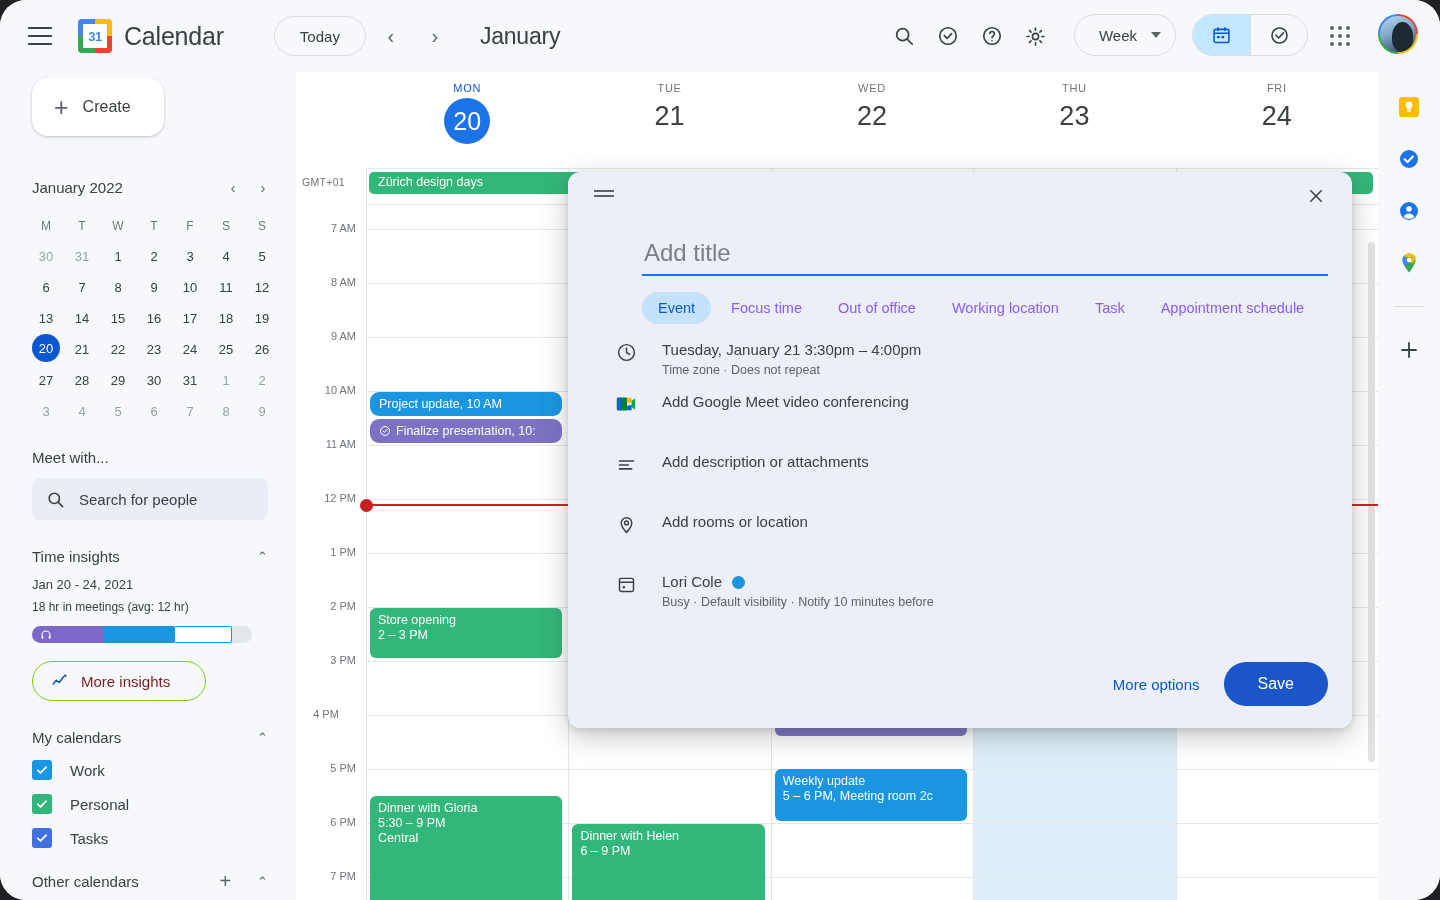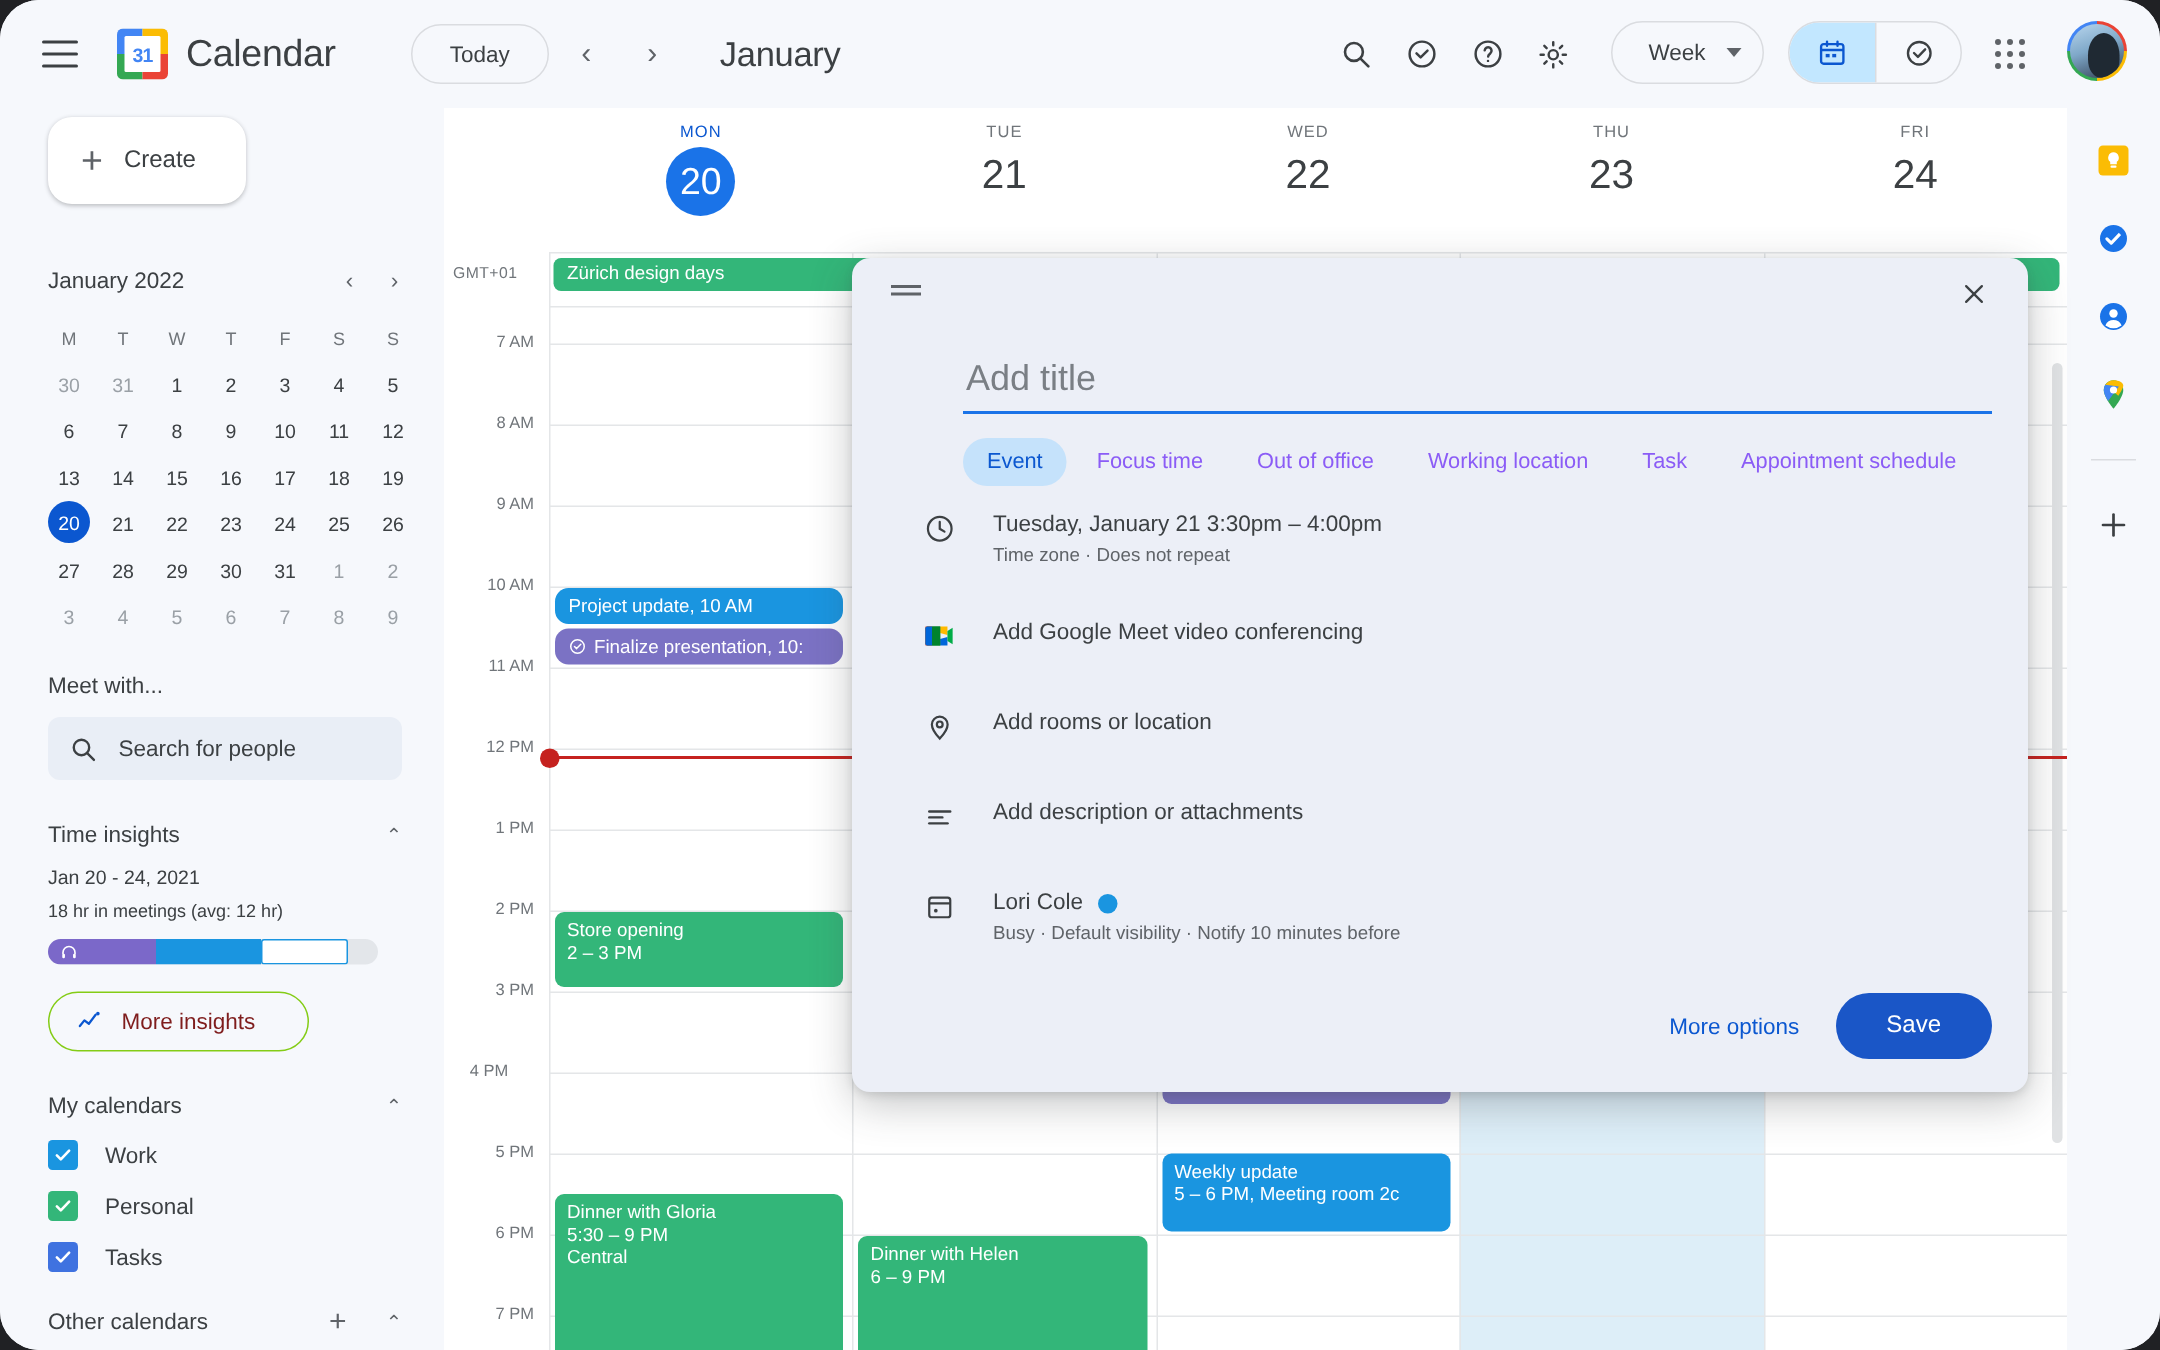--- a/index.html
+++ b/index.html
@@ -665,21 +665,21 @@
     <div class="tabs" id="dlg-tabs">
         <div class="tab active">Event</div>
         <div class="tab">Focus time</div>
         <div class="tab">Out of office</div>
         <div class="tab">Working location</div>
         <div class="tab">Task</div>
         <div class="tab">Appointment schedule</div>
       </div>
 
     <div class="rows" id="dlg-rows">
-        <div class="drow" style="margin-bottom: 32px;">
+        <div class="drow" style="margin-bottom: 12px;">
           <div class="ic">
             <svg width="21" height="21" viewBox="0 0 24 24" fill="none" stroke="#3c4043" stroke-width="1.7">
               <circle cx="12" cy="12" r="9"></circle>
               <path d="M12 6.8V12l3.6 2.2" stroke-linecap="round"></path>
             </svg>
           </div>
           <div class="body">
             <div class="main">
               <span>Tuesday, January 21     3:30pm   –   4:00pm</span>
             </div>
@@ -699,42 +699,42 @@
             </svg>
           </div>
           <div class="body">
             <div class="main">
               <span>Add Google Meet video conferencing</span>
             </div>
           </div>
         </div>
         <div class="drow" style="margin-bottom: 20px;">
           <div class="ic">
-            <svg width="21" height="21" viewBox="0 0 24 24" fill="none" stroke="#3c4043" stroke-width="1.7">
-              <path d="M12 21c0 0 6-6.3 6-10.7A6 6 0 006 10.3C6 14.7 12 21 12 21z"></path>
-              <circle cx="12" cy="10.2" r="2.2"></circle>
-            </svg>
-          </div>
-          <div class="body">
-            <div class="main">
-              <span>Add rooms or location</span>
-            </div>
-          </div>
-        </div>
-        <div class="drow" style="margin-bottom: 20px;">
-          <div class="ic">
             <svg width="21" height="21" viewBox="0 0 24 24" stroke="#3c4043" stroke-width="1.8" stroke-linecap="round">
               <line x1="4" y1="8" x2="20" y2="8"></line>
               <line x1="4" y1="12.5" x2="14" y2="12.5"></line>
               <line x1="4" y1="17" x2="18" y2="17"></line>
             </svg>
           </div>
           <div class="body">
             <div class="main">
               <span>Add description or attachments</span>
+            </div>
+          </div>
+        </div>
+        <div class="drow" style="margin-bottom: 20px;">
+          <div class="ic">
+            <svg width="21" height="21" viewBox="0 0 24 24" fill="none" stroke="#3c4043" stroke-width="1.7">
+              <path d="M12 21c0 0 6-6.3 6-10.7A6 6 0 006 10.3C6 14.7 12 21 12 21z"></path>
+              <circle cx="12" cy="10.2" r="2.2"></circle>
+            </svg>
+          </div>
+          <div class="body">
+            <div class="main">
+              <span>Add rooms or location</span>
             </div>
           </div>
         </div>
         <div class="drow" style="margin-bottom: 16px;">
           <div class="ic">
             <svg width="21" height="21" viewBox="0 0 24 24" fill="none" stroke="#3c4043" stroke-width="1.7">
               <rect x="4" y="5" width="16" height="15" rx="2"></rect>
               <line x1="4" y1="9.5" x2="20" y2="9.5"></line>
               <circle cx="9" cy="15" r="1.4" fill="#3c4043" stroke="none"></circle>
             </svg>

